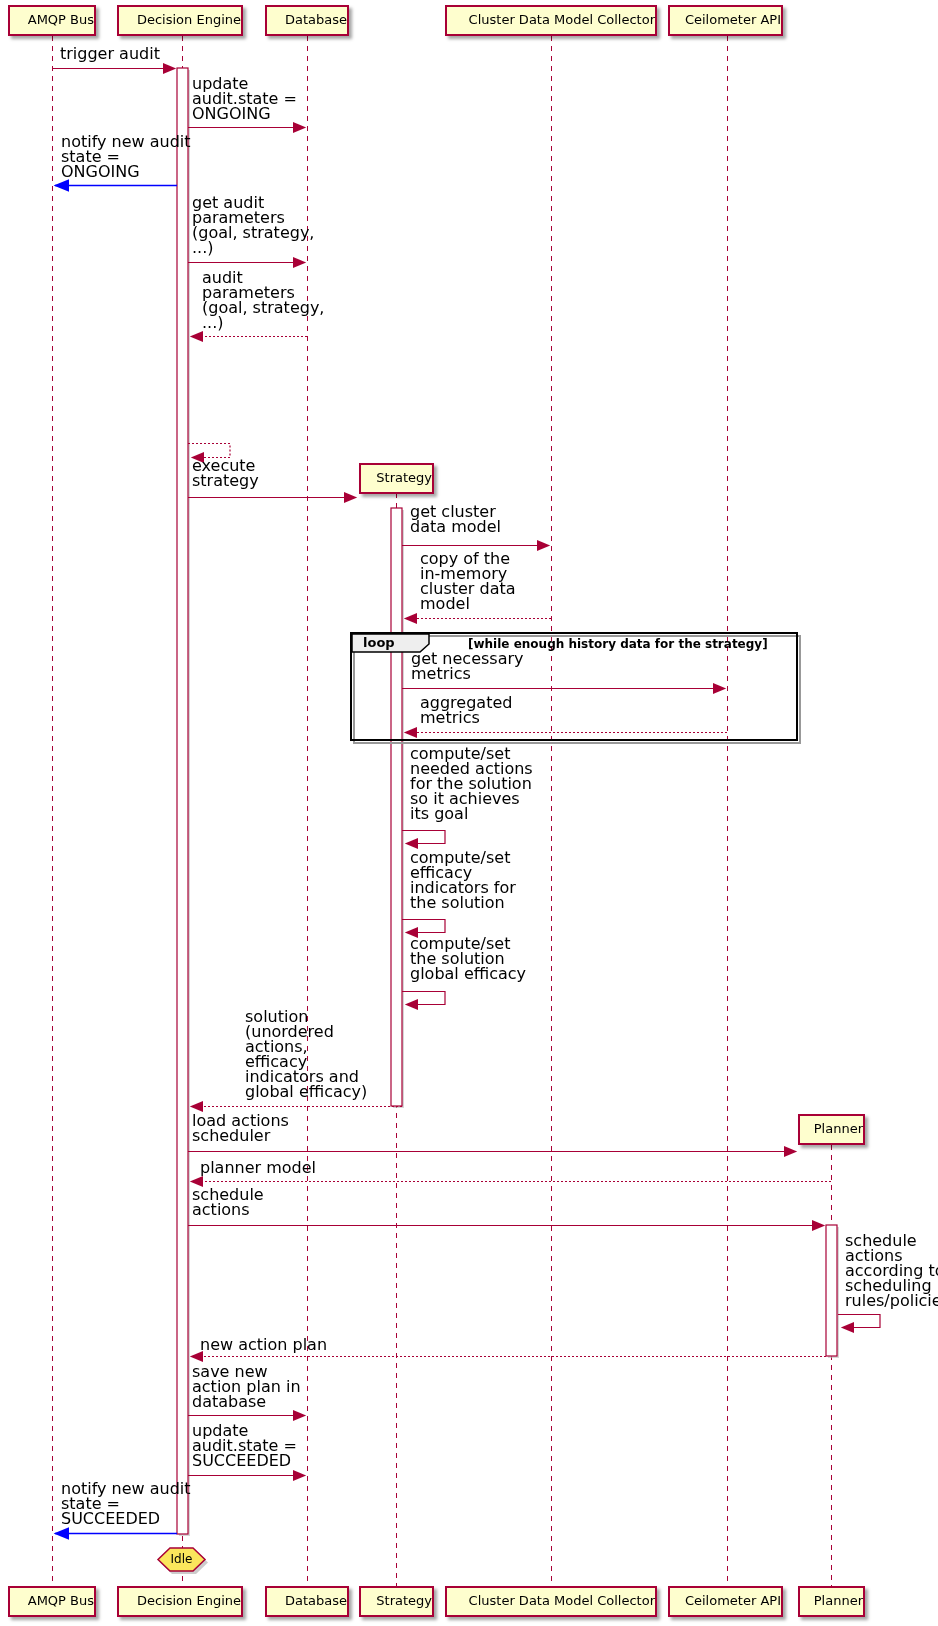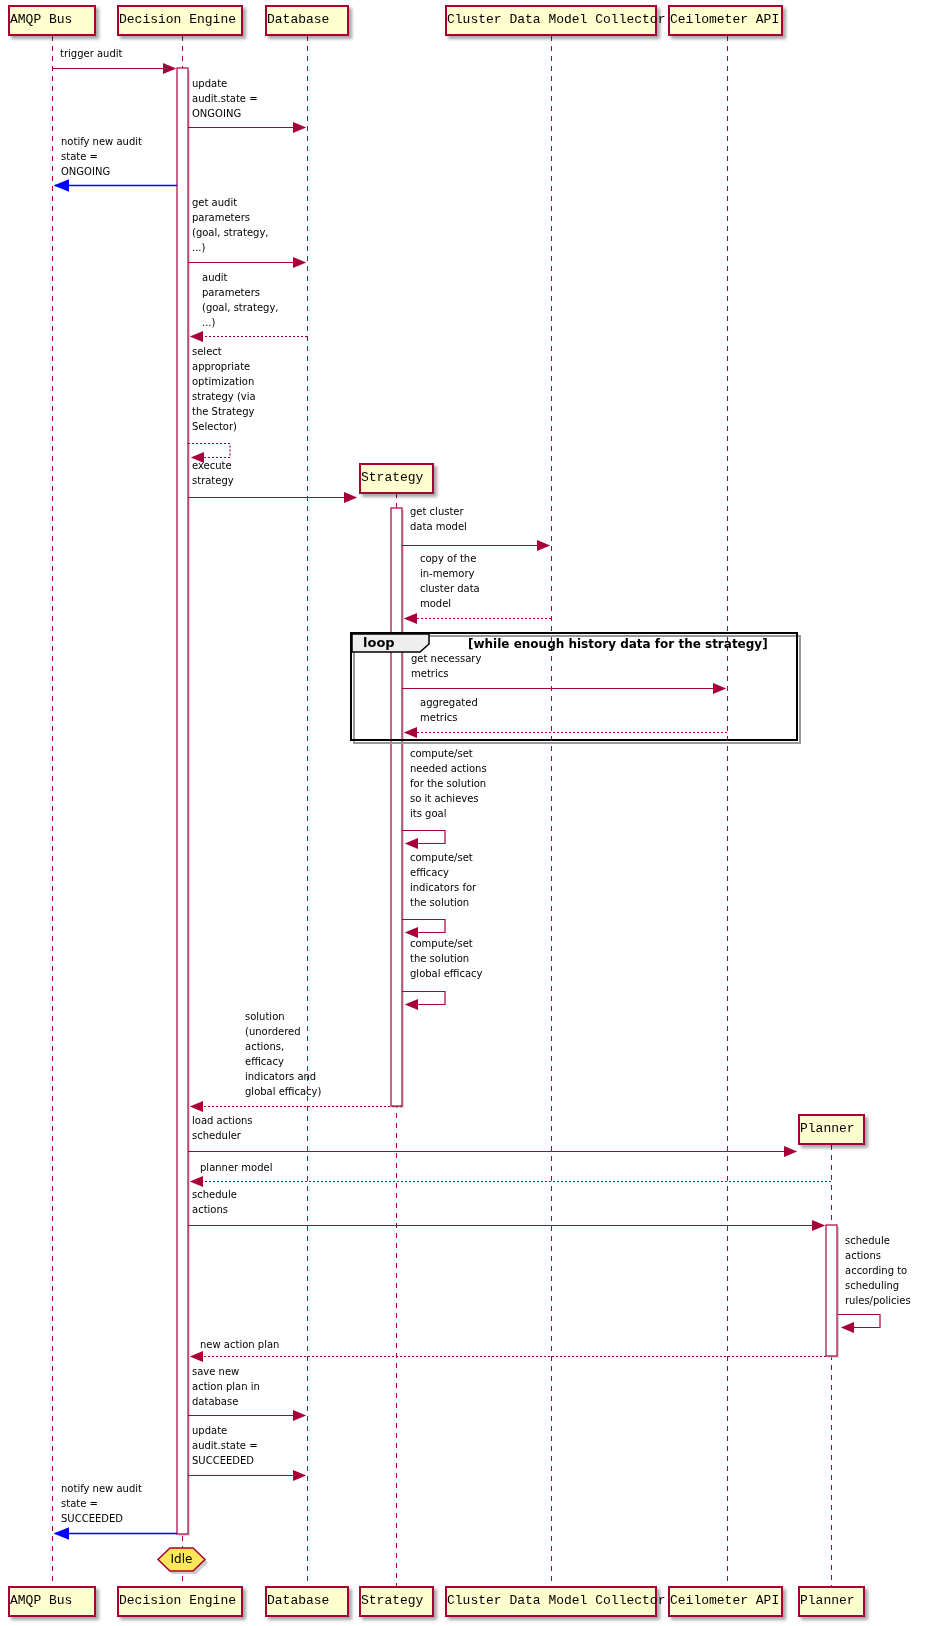--- a/index.html
+++ b/index.html
@@ -5,25 +5,25 @@
   html,body{margin:0;padding:0;background:#ffffff;}
   #canvas{
     position:relative;width:938px;height:1626px;background:#ffffff;overflow:hidden;
     font-family:"DejaVu Sans","Liberation Sans",sans-serif;color:#000;
   }
   #wires{position:absolute;left:0;top:0;z-index:1;}
   .participant{
     position:absolute;box-sizing:border-box;height:31px;
     background:#FEFECE;border:2px solid #A80036;
     box-shadow:3px 3px 3px rgba(0,0,0,0.35);
-    font-size:13px;line-height:26px;text-align:left;
-    white-space:nowrap;z-index:3;font-family:Liberation Mono, monospace;
+    font-size:13px;line-height:26px;text-align:right;
+    white-space:nowrap;z-index:3;
   }
   .msg{
-    position:absolute;font-size:10px;line-height:15px;
+    position:absolute;font-size:16px;line-height:15px;
     white-space:pre-line;z-index:4;
   }
   .loop-label{
     position:absolute;font-size:13px;font-weight:bold;z-index:4;
   }
   .loop-cond{
     position:absolute;font-size:12px;font-weight:bold;z-index:4;white-space:nowrap;
   }
   .state-label{
     position:absolute;font-size:12px;line-height:15px;text-align:center;z-index:4;
@@ -124,26 +124,20 @@
 state =
 ONGOING</div>
   <div class="msg" style="left:192px;top:195px;">get audit
 parameters
 (goal, strategy,
 ...)</div>
   <div class="msg" style="left:202px;top:270px;">audit
 parameters
 (goal, strategy,
 ...)</div>
-  <div class="msg" style="left:192px;top:344px;">select
-appropriate
-optimization
-strategy (via
-the Strategy
-Selector)</div>
   <div class="msg" style="left:192px;top:458px;">execute
 strategy</div>
   <div class="msg" style="left:410px;top:504px;">get cluster
 data model</div>
   <div class="msg" style="left:420px;top:551px;">copy of the
 in-memory
 cluster data
 model</div>
   <div class="msg" style="left:411px;top:651px;">get necessary
 metrics</div>

